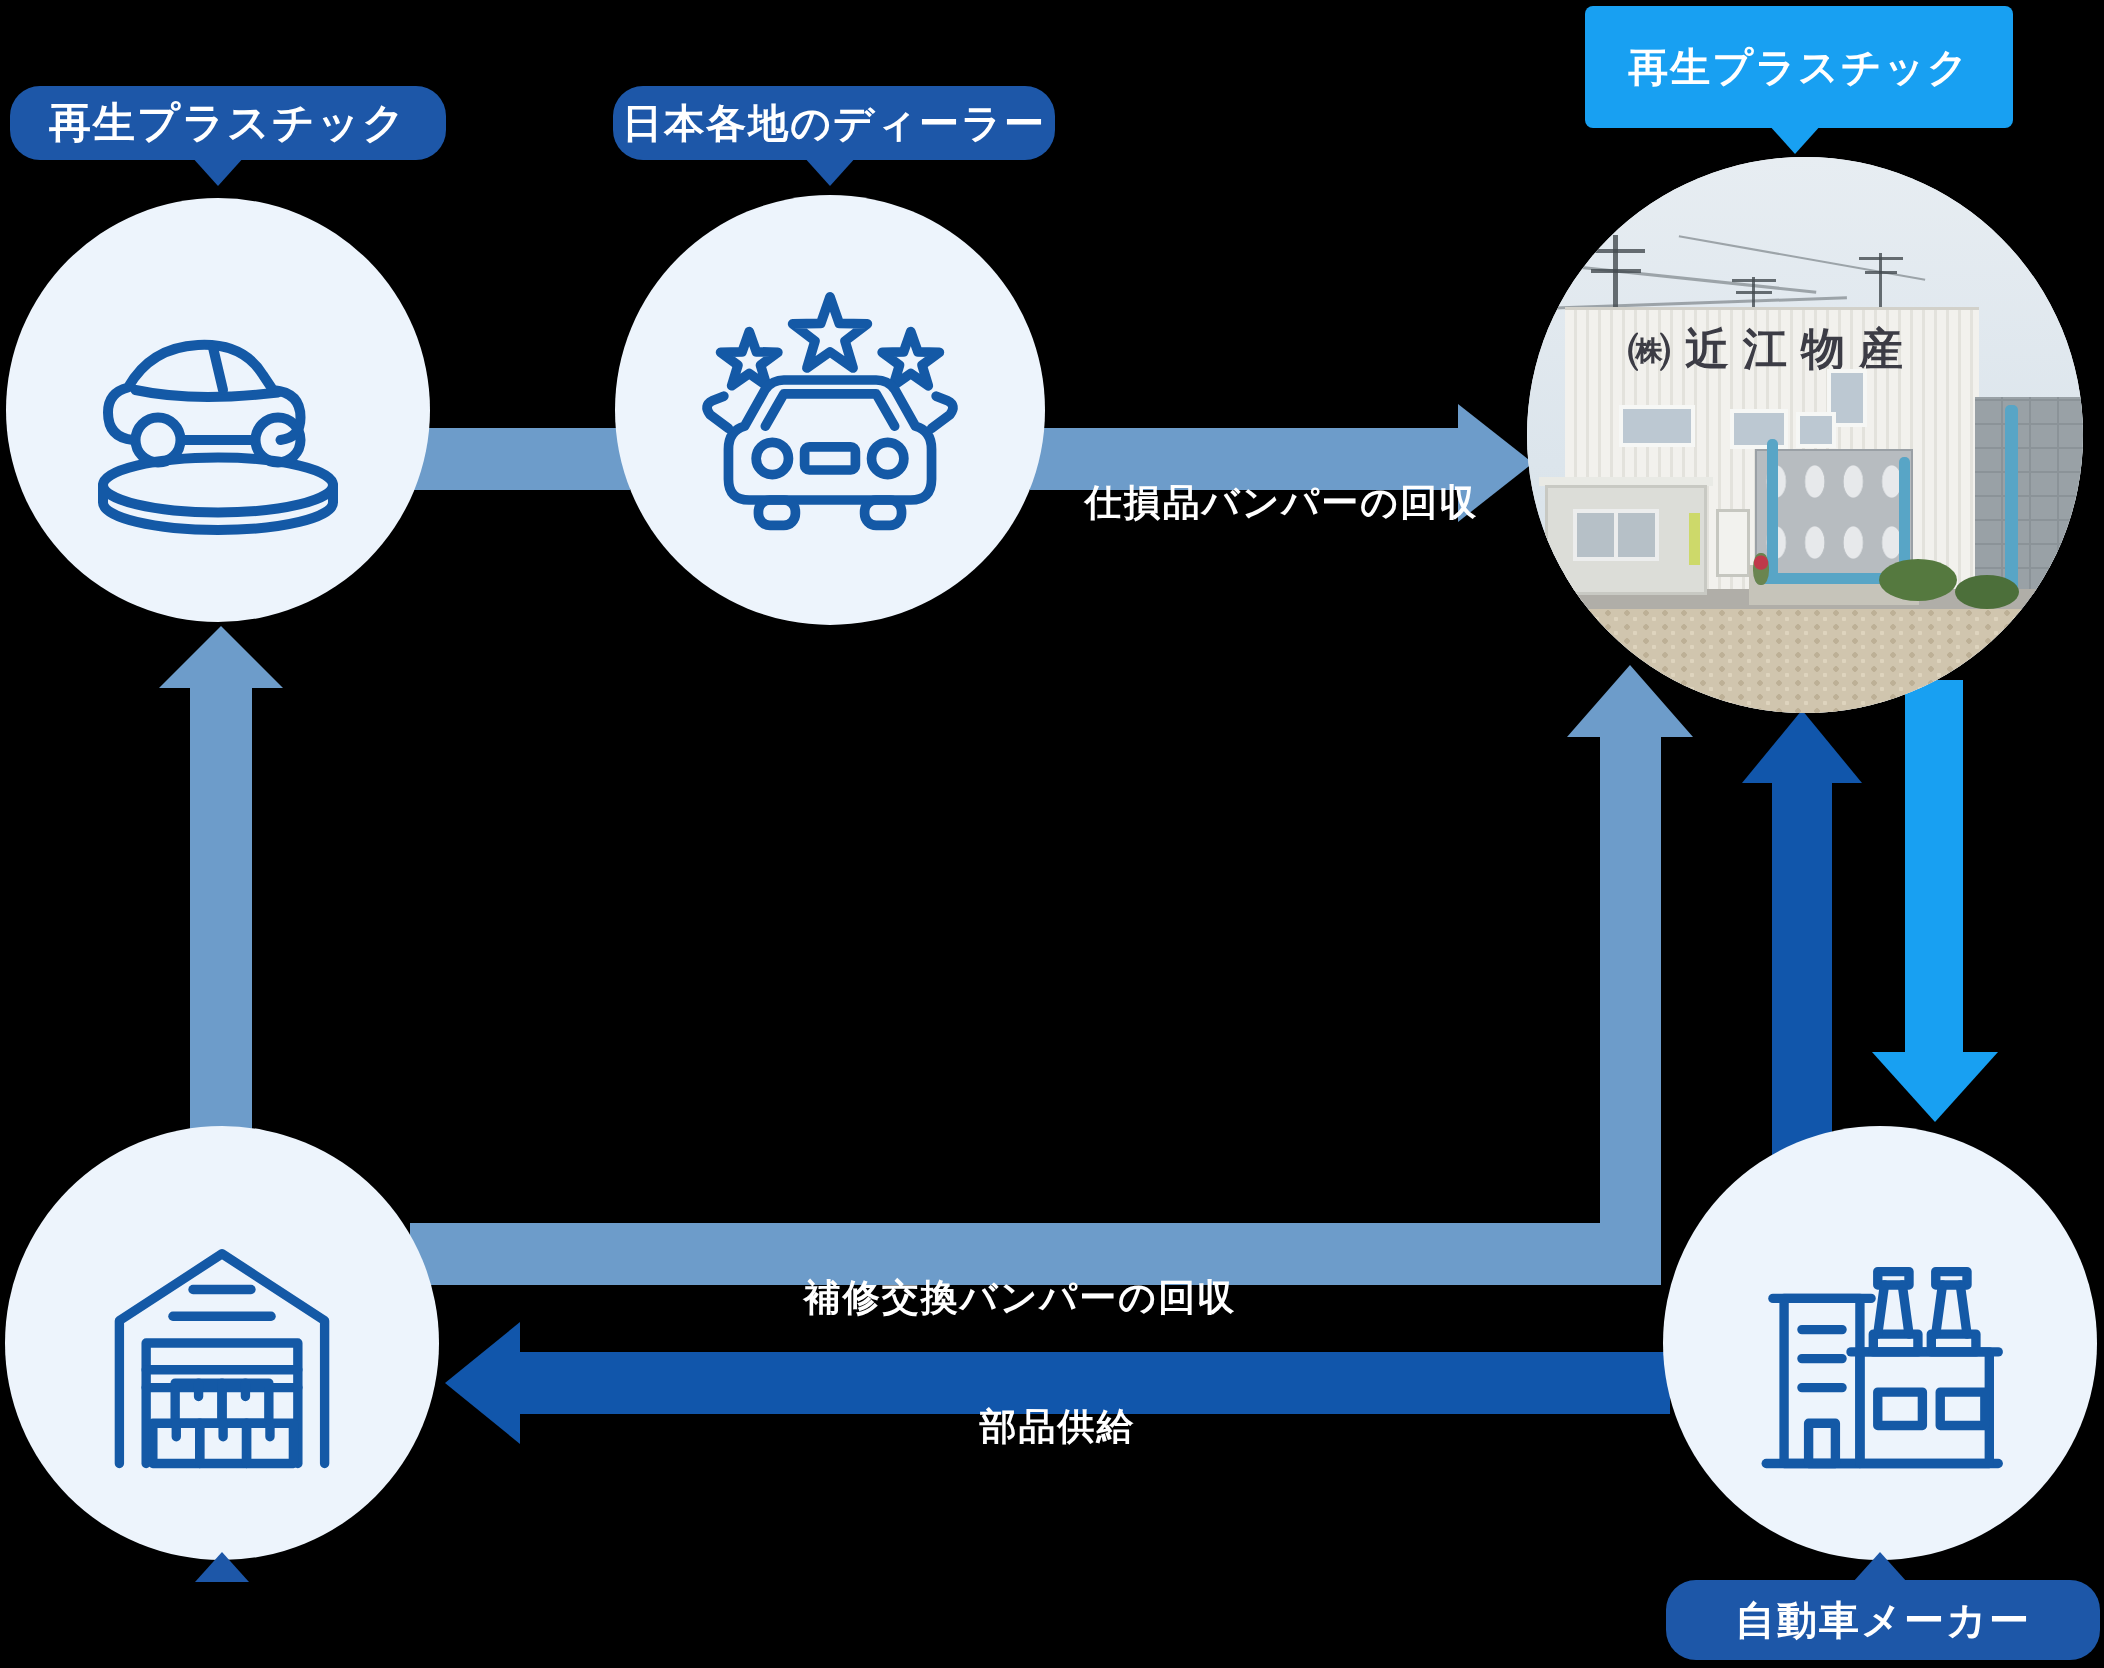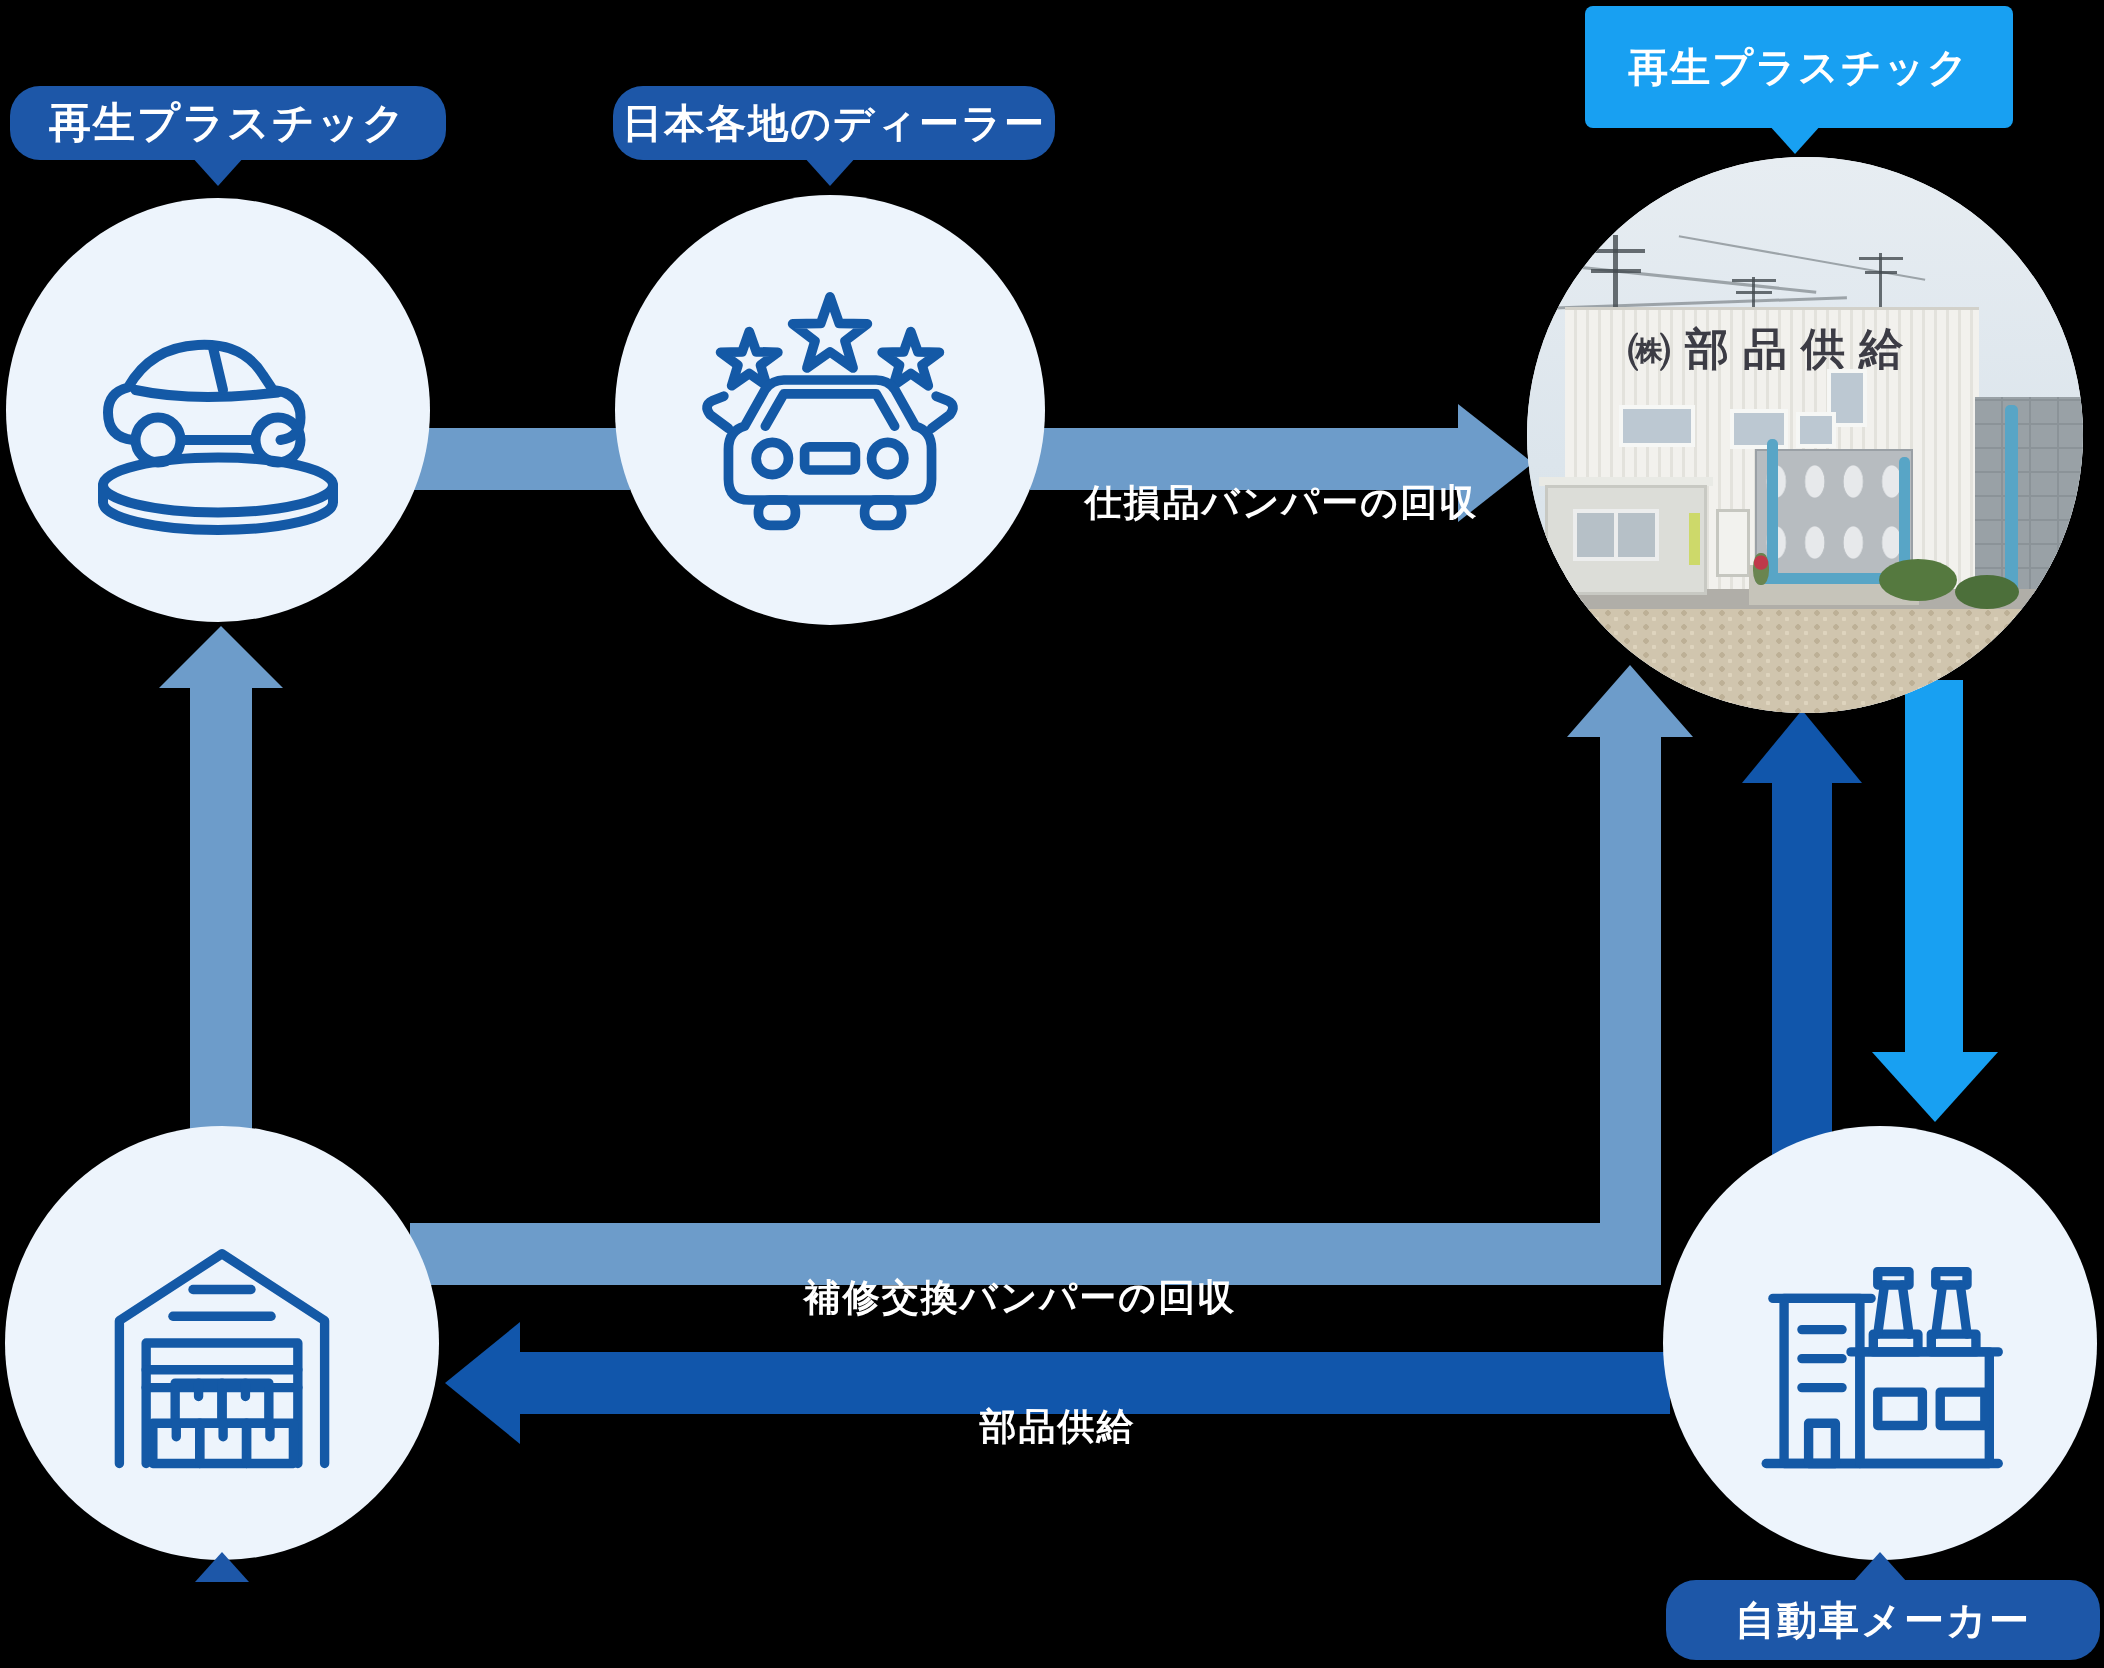--- a/index.html
+++ b/index.html
@@ -133,21 +133,21 @@
     <div class="mast" style="left:86px;top:78px;width:5px;height:95px;"></div>
     <div class="mast" style="left:60px;top:92px;width:58px;height:4px;"></div>
     <div class="mast" style="left:64px;top:112px;width:50px;height:4px;"></div>
     <div class="mast" style="left:225px;top:120px;width:3px;height:45px;"></div>
     <div class="mast" style="left:205px;top:122px;width:44px;height:3px;"></div>
     <div class="mast" style="left:209px;top:134px;width:36px;height:3px;"></div>
     <div class="mast" style="left:352px;top:96px;width:3px;height:58px;"></div>
     <div class="mast" style="left:332px;top:100px;width:44px;height:3px;"></div>
     <div class="mast" style="left:338px;top:114px;width:32px;height:3px;"></div>
     <div class="wall"></div>
-    <div class="sign">㈱部品供給</div>
+    <div class="sign">㈱近江物産</div>
     <div class="win" style="left:300px;top:212px;width:40px;height:58px;"></div>
     <div class="win" style="left:92px;top:248px;width:76px;height:42px;"></div>
     <div class="win" style="left:203px;top:252px;width:58px;height:40px;"></div>
     <div class="win" style="left:269px;top:255px;width:40px;height:36px;"></div>
     <div class="rightbld"></div>
     <div class="pipe" style="left:478px;top:248px;width:13px;height:210px;"></div>
     <div class="pavement"></div>
     <div class="gravel"></div>
     <div class="prefab-roof"></div>
     <div class="prefab"></div>

